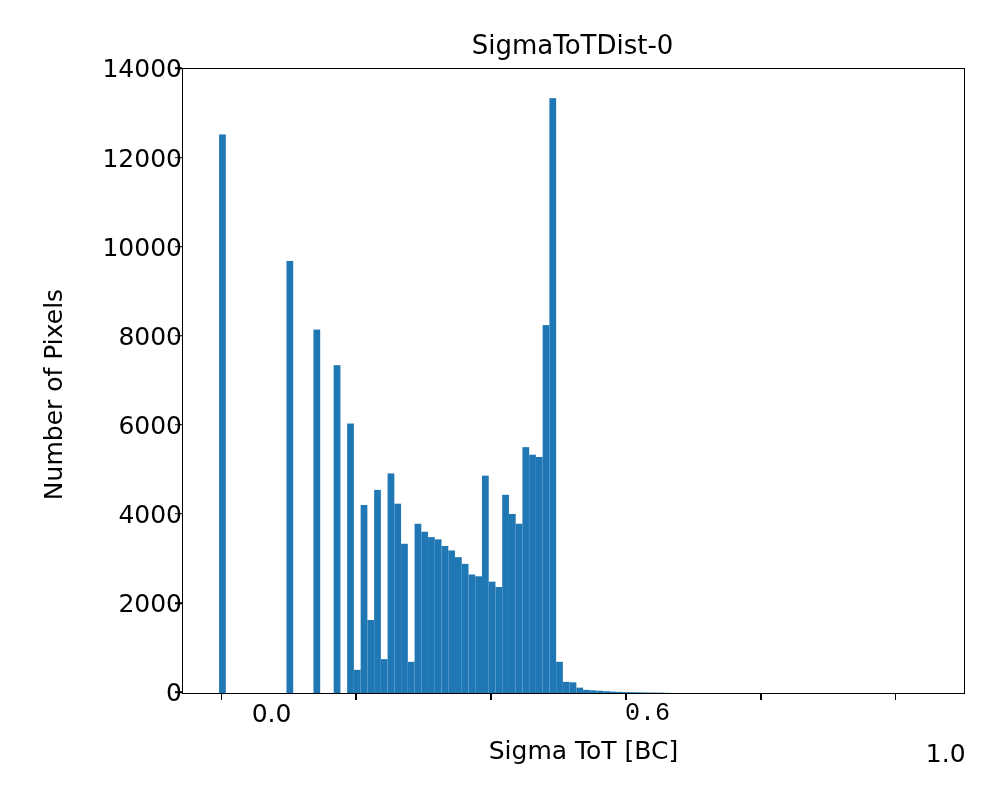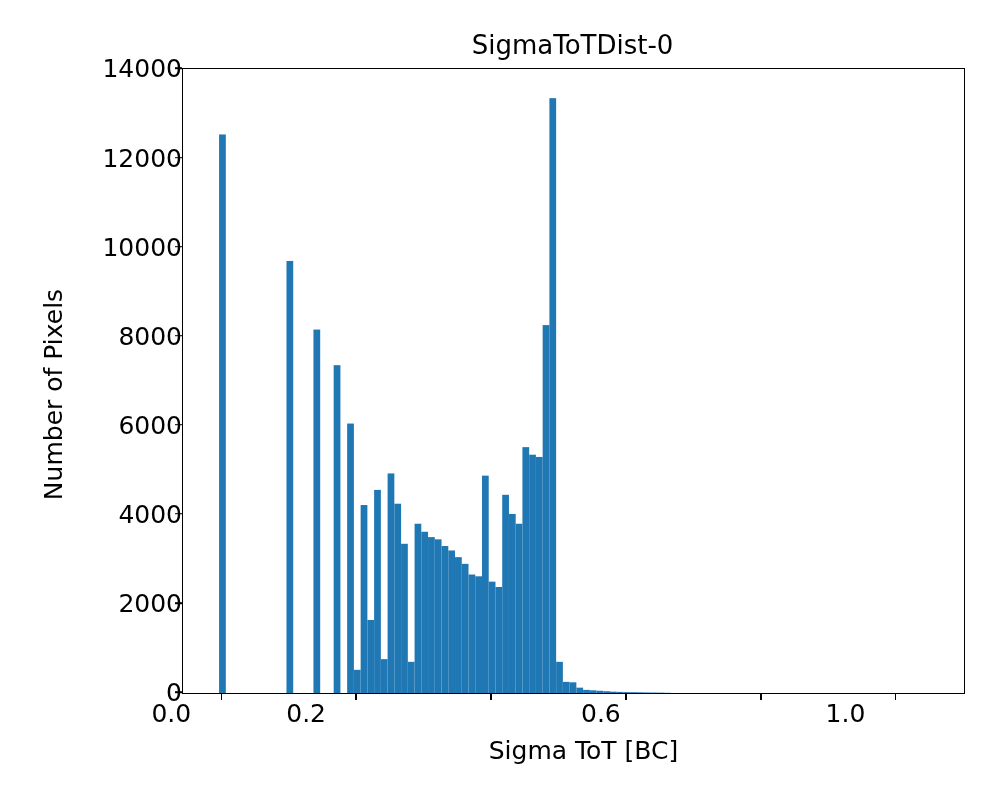--- a/index.html
+++ b/index.html
@@ -92,21 +92,21 @@
     position: absolute;
     left: 0;
     top: 0;
     width: 1000px;
     height: 800px;
   }
   .xtick-label {
     position: absolute;
     top: 700px;
     width: 140px;
-    text-align: left;
+    text-align: right;
     font-size: 25px;
     color: #000000;
     transform: translateX(-70px);
     line-height: 28px;
     white-space: nowrap;
   }
   .xtick-mark {
     position: absolute;
     top: 693px;
     width: 1.6px;
@@ -205,25 +205,24 @@
         <rect x="460.78" y="623.47" width="6.74" height="0.80" fill="#1f77b4"></rect>
         <rect x="467.52" y="623.55" width="6.74" height="0.80" fill="#1f77b4"></rect>
         <rect x="474.26" y="623.64" width="6.74" height="0.80" fill="#1f77b4"></rect>
         <rect x="481.00" y="623.78" width="6.74" height="0.80" fill="#1f77b4"></rect>
       </svg>
   </div>
 
   <div id="x-tick-labels">
       <div class="xtick-label" style="left: 221.438px;">0.0</div>
       <div class="xtick-mark" style="left: 220.638px;"></div>
-      <div class="xtick-label" style="left: 356.267px;">0.2</div>
       <div class="xtick-mark" style="left: 355.467px;"></div>
       <div class="xtick-mark" style="left: 490.297px;"></div>
-      <div class="xtick-label" style="left: 651px;">0.6</div>
+      <div class="xtick-label" style="left: 600px; font-family: Liberation Mono, monospace;">0.6</div>
       <div class="xtick-mark" style="left: 625.126px;"></div>
       <div class="xtick-mark" style="left: 759.956px;"></div>
-      <div class="xtick-label" style="left: 895.585px;">1.0</div>
+      <div class="xtick-label" style="left: 895.585px; margin-top: 40px;">1.0</div>
       <div class="xtick-mark" style="left: 894.785px;"></div>
     </div>
 
   <div id="x-axis-label">Sigma ToT [BC]</div>
 
 </div>
 
 </body></html>

